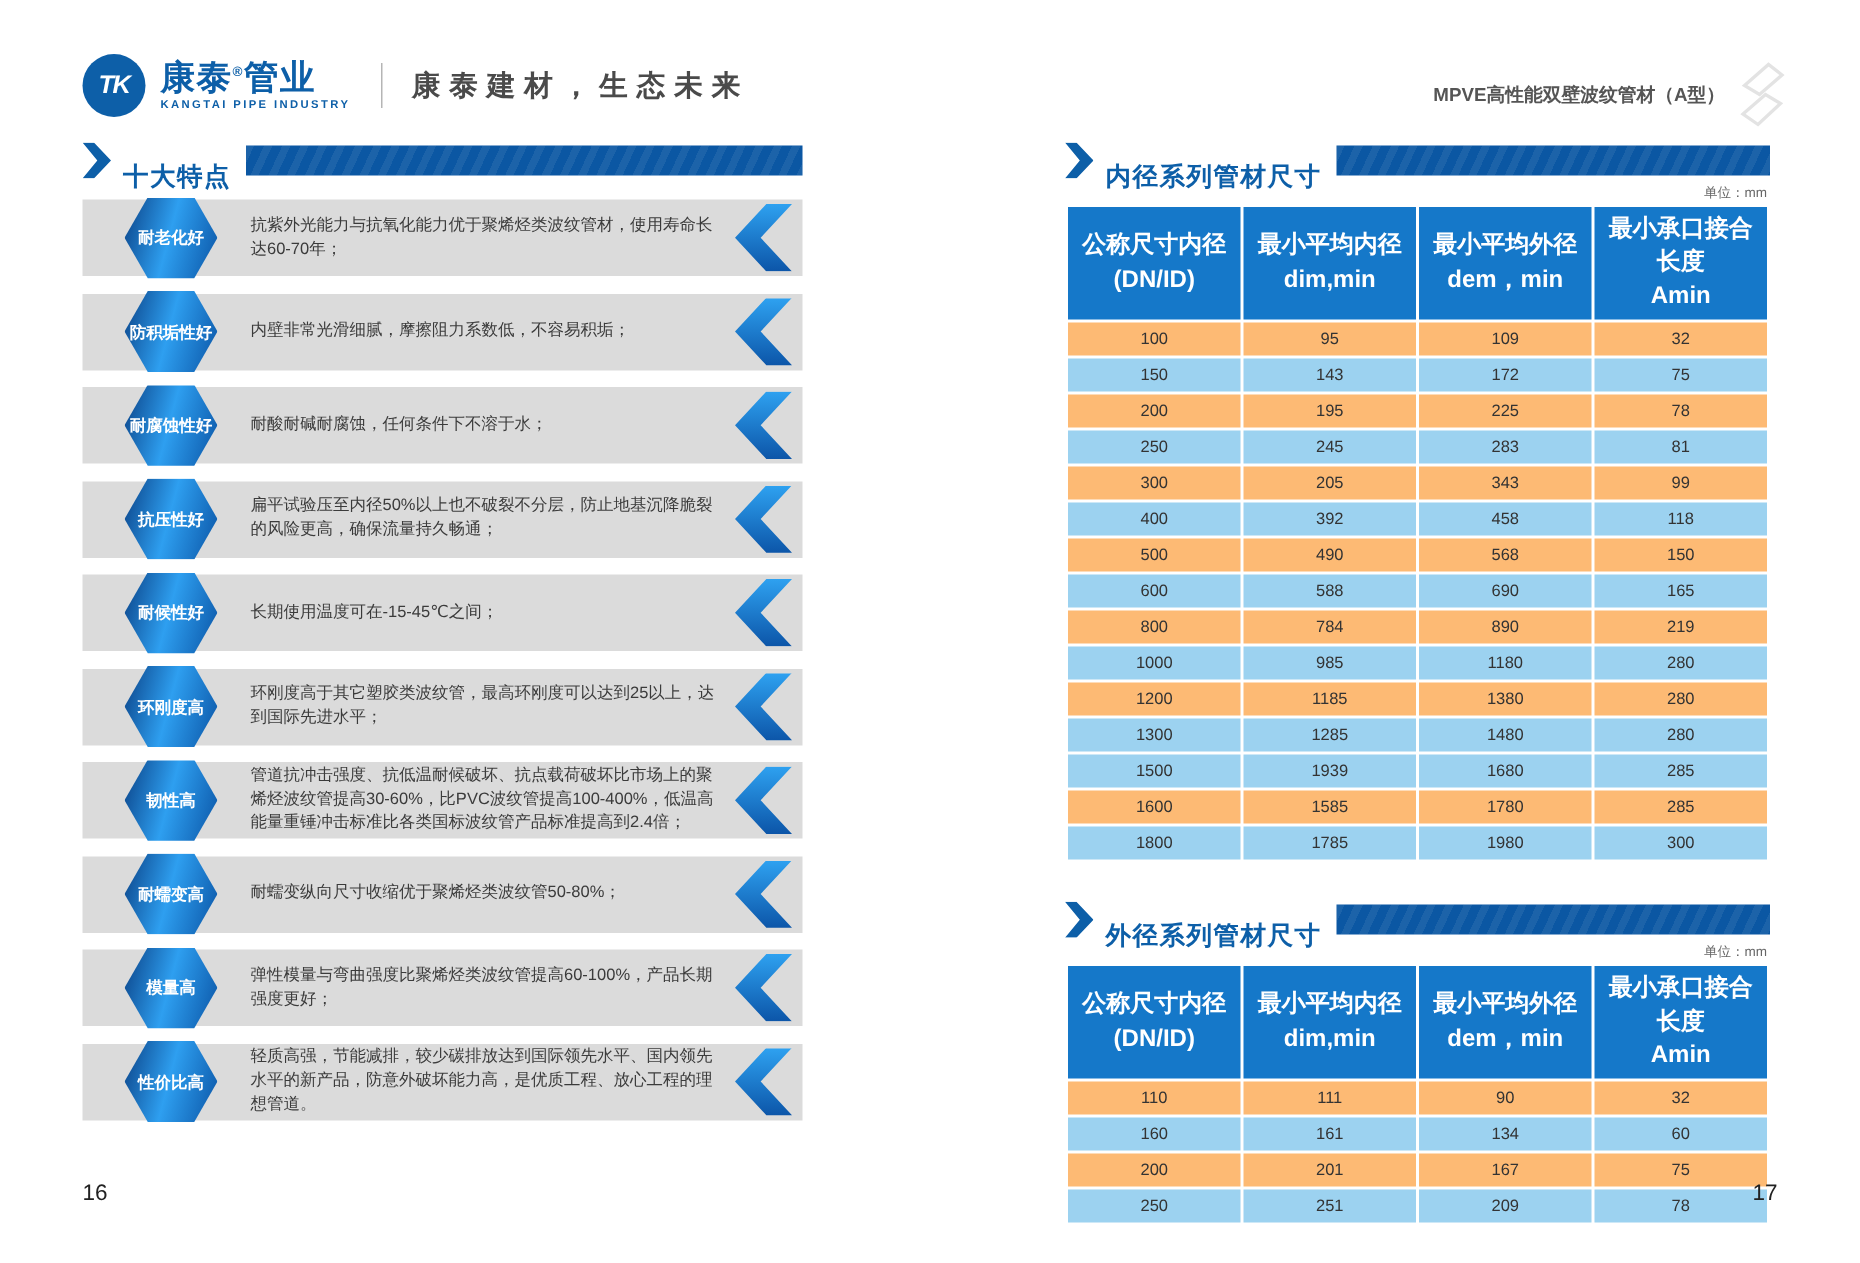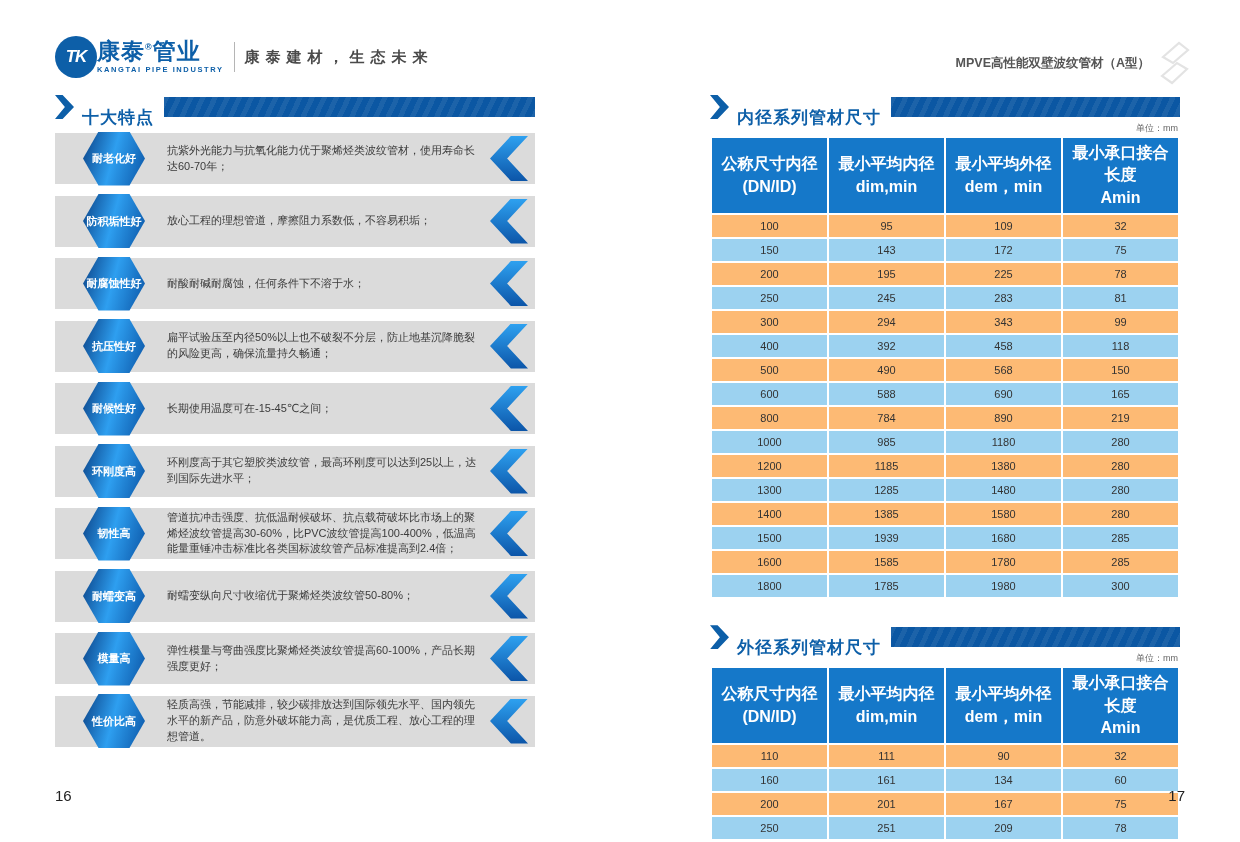--- a/index.html
+++ b/index.html
@@ -1,30 +1,30 @@
 <!DOCTYPE html>
 <html><head>
 <meta charset="utf-8">
 <style>
   html,body{margin:0;padding:0;}
   body{font-family:"Liberation Sans","DejaVu Sans",sans-serif;background:#ffffff;}
   .page{position:relative;width:1240px;height:842px;background:#ffffff;overflow:hidden;}
 
   
   .top-header{position:absolute;top:36px;left:55px;right:50px;height:50px;}
-  .logo-group{position:absolute;left:0;top:0;display:flex;align-items:center;}
+  .logo-group{position:absolute;left:0;top:0;display:flex;align-items:center;gap:10px;}
   .logo-circle{width:42px;height:42px;border-radius:50%;background:#0d5fa8;color:#fff;
     display:flex;align-items:center;justify-content:center;font-style:italic;font-weight:bold;
     font-size:17px;letter-spacing:-1px;}
   .logo-textblock{display:flex;flex-direction:column;line-height:1;}
   .logo-cn{font-size:23px;font-weight:bold;color:#0d5fa8;letter-spacing:1px;}
   .logo-cn sup{font-size:9px;vertical-align:super;}
   .logo-en{font-size:7.5px;font-weight:bold;color:#0d5fa8;letter-spacing:1.6px;margin-top:3px;}
   .logo-divider{width:1px;height:30px;background:#b5b5b5;margin:0 10px;}
-  .tagline{font-size:15px;font-weight:bold;color:#4a4a4a;letter-spacing:6px;}
+  .tagline{font-size:19px;font-weight:bold;color:#4a4a4a;letter-spacing:6px;}
   .doc-title-group{position:absolute;right:0;top:4px;display:flex;align-items:center;gap:10px;}
   .doc-title{font-size:12.5px;font-weight:bold;color:#555;}
   .brand-mark svg{display:block;}
 
   
   .sec-head{display:flex;align-items:center;height:24px;}
   .sec-chevron{width:19px;height:24px;background:#0d5fa8;flex:0 0 auto;margin-right:8px;
     clip-path:polygon(0 0,40% 0,100% 50%,40% 100%,0 100%,52% 50%);}
   .sec-title{font-size:17px;font-weight:bold;color:#0d5fa8;letter-spacing:1px;white-space:nowrap;margin-right:10px;margin-top:21px;}
   .sec-bar{flex:1;height:20px;background:#0b57a3;
@@ -99,21 +99,21 @@
             <span class="hex-label">耐老化好</span>
           </div>
           <div class="feature-text">抗紫外光能力与抗氧化能力优于聚烯烃类波纹管材，使用寿命长达60-70年；</div>
           <div class="row-chevron"></div>
         </div>
 
         <div class="feature-row dark">
           <div class="hex">
             <span class="hex-label">防积垢性好</span>
           </div>
-          <div class="feature-text">放心工程的理想管道，摩擦阻力系数低，不容易积垢；</div>
+          <div class="feature-text">内壁非常光滑细腻，摩擦阻力系数低，不容易积垢；</div>
           <div class="row-chevron"></div>
         </div>
 
         <div class="feature-row light">
           <div class="hex">
             <span class="hex-label">耐腐蚀性好</span>
           </div>
           <div class="feature-text">耐酸耐碱耐腐蚀，任何条件下不溶于水；</div>
           <div class="row-chevron"></div>
         </div>
@@ -235,21 +235,21 @@
 
             <tr class="data-row dark">
               <td>250</td>
               <td>245</td>
               <td>283</td>
               <td>81</td>
             </tr>
 
             <tr class="data-row light">
               <td>300</td>
-              <td>294</td>
+              <td>205</td>
               <td>343</td>
               <td>99</td>
             </tr>
 
             <tr class="data-row dark">
               <td>400</td>
               <td>392</td>
               <td>458</td>
               <td>118</td>
             </tr>
@@ -289,26 +289,20 @@
               <td>280</td>
             </tr>
 
             <tr class="data-row dark">
               <td>1300</td>
               <td>1285</td>
               <td>1480</td>
               <td>280</td>
             </tr>
 
-            <tr class="data-row light">
-              <td>1400</td>
-              <td>1385</td>
-              <td>1580</td>
-              <td>280</td>
-            </tr>
 
             <tr class="data-row dark">
               <td>1500</td>
               <td>1939</td>
               <td>1680</td>
               <td>285</td>
             </tr>
 
             <tr class="data-row light">
               <td>1600</td>

